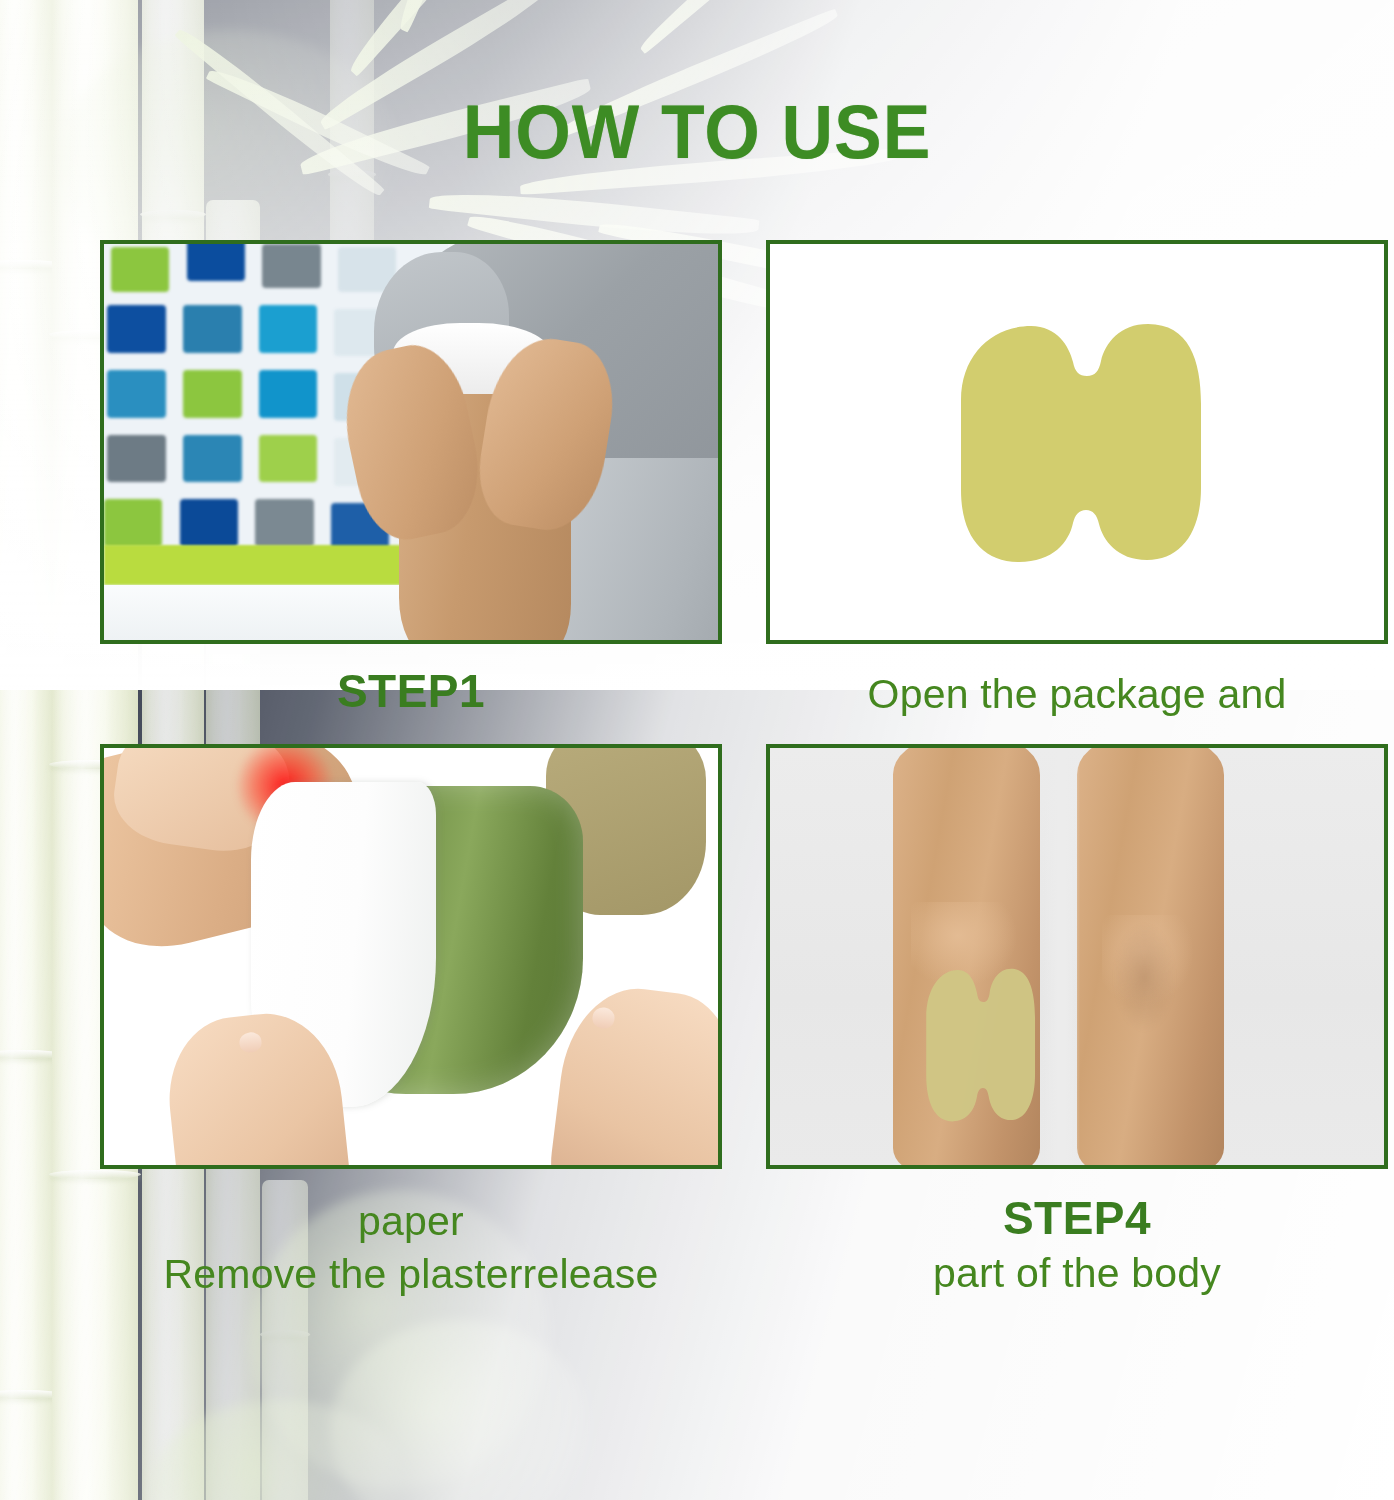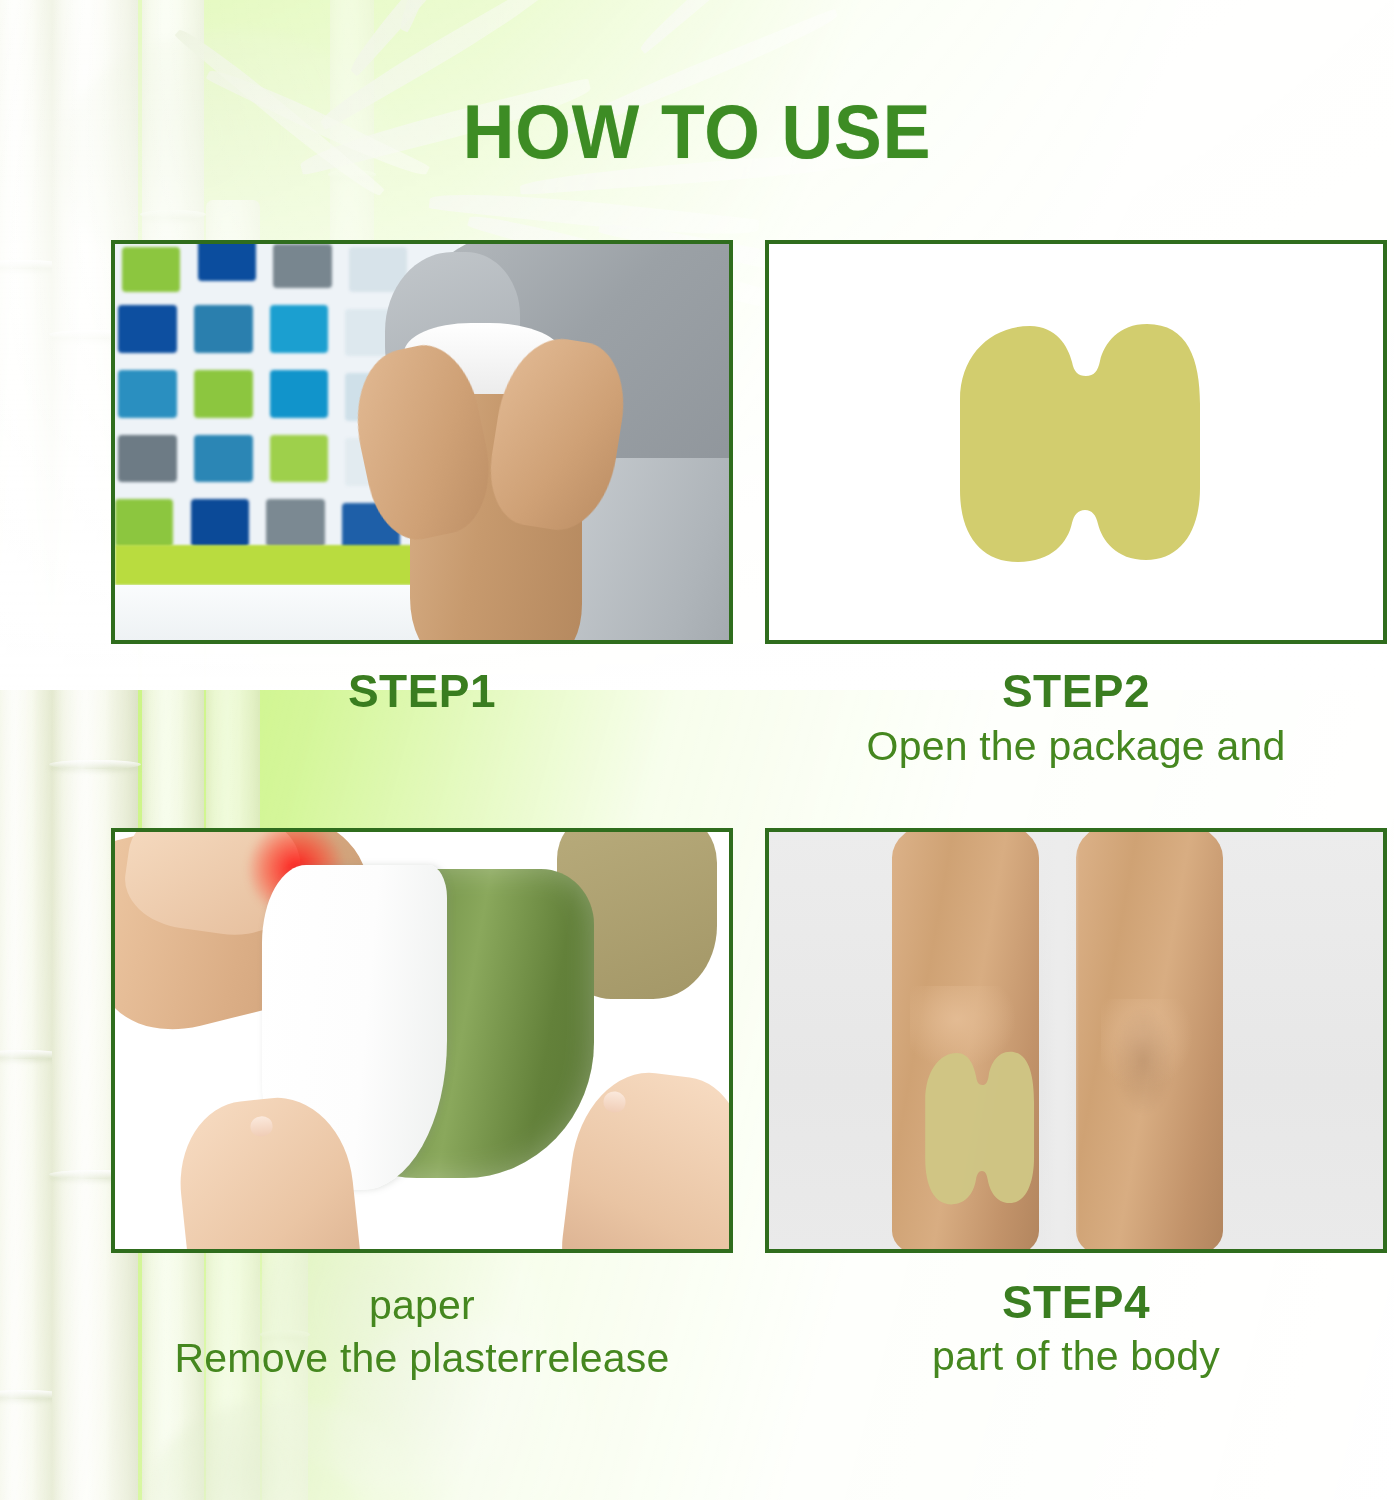--- a/index.html
+++ b/index.html
@@ -8,21 +8,21 @@
   html,body{
     width:1394px; height:1500px;
     font-family:"Liberation Sans", sans-serif;
     background:#ffffff;
     overflow:hidden;
   }
 
   #poster{
     position:relative;
     width:1394px; height:1500px;
-    background:#bef264;
+    background:#0f172a;
     overflow:hidden;
   }
 
   
   .bg-layer{ position:absolute; inset:0; overflow:hidden; pointer-events:none; }
 
   
   .bg-wash{
     position:absolute; inset:0;
     background:
@@ -84,29 +84,28 @@
     color:#3d8c24;
     font-family:"Liberation Sans", sans-serif;
     transform:scaleX(.94);
     z-index:20;
     text-shadow:0 0 1px rgba(61,140,36,.4);
   }
 
   
   .grid{
     position:absolute;
-    left:111px; top:240px;
+    left:100px; top:240px;
     width:1188px;
     z-index:20;
     display:grid;
     grid-template-columns:622px 622px;
     grid-template-rows:auto auto;
     column-gap:44px;
     row-gap:0;
-    gap:32px;
   }
   .cell{ width:622px; }
 
   .frame{
     border:4px solid #2f6d1d;
     background:#fff;
     overflow:hidden;
     position:relative;
   }
   .frame.tall{ height:404px; }
@@ -399,21 +398,20 @@
                      C216 248, 202 228, 198 212
                      C196 203, 192 198, 185 198
                      C178 198, 174 203, 172 211
                      C168 230, 152 250, 118 250
                      C80 250, 60 222, 60 178
                      Z" fill="#d2cd6e"></path>
           </svg>
         </div>
       </div>
       <div class="cap">
-        <div class="step">STEP2</div>
         <div class="desc">Open the package and</div>
       </div>
     </div>
 
     <div class="cell row2" style="padding-top:25px;">
       <div class="frame tall3">
         <div class="p3">
           <div class="armL"></div>
           <div class="handTop"></div>
           <div class="glow"></div>

